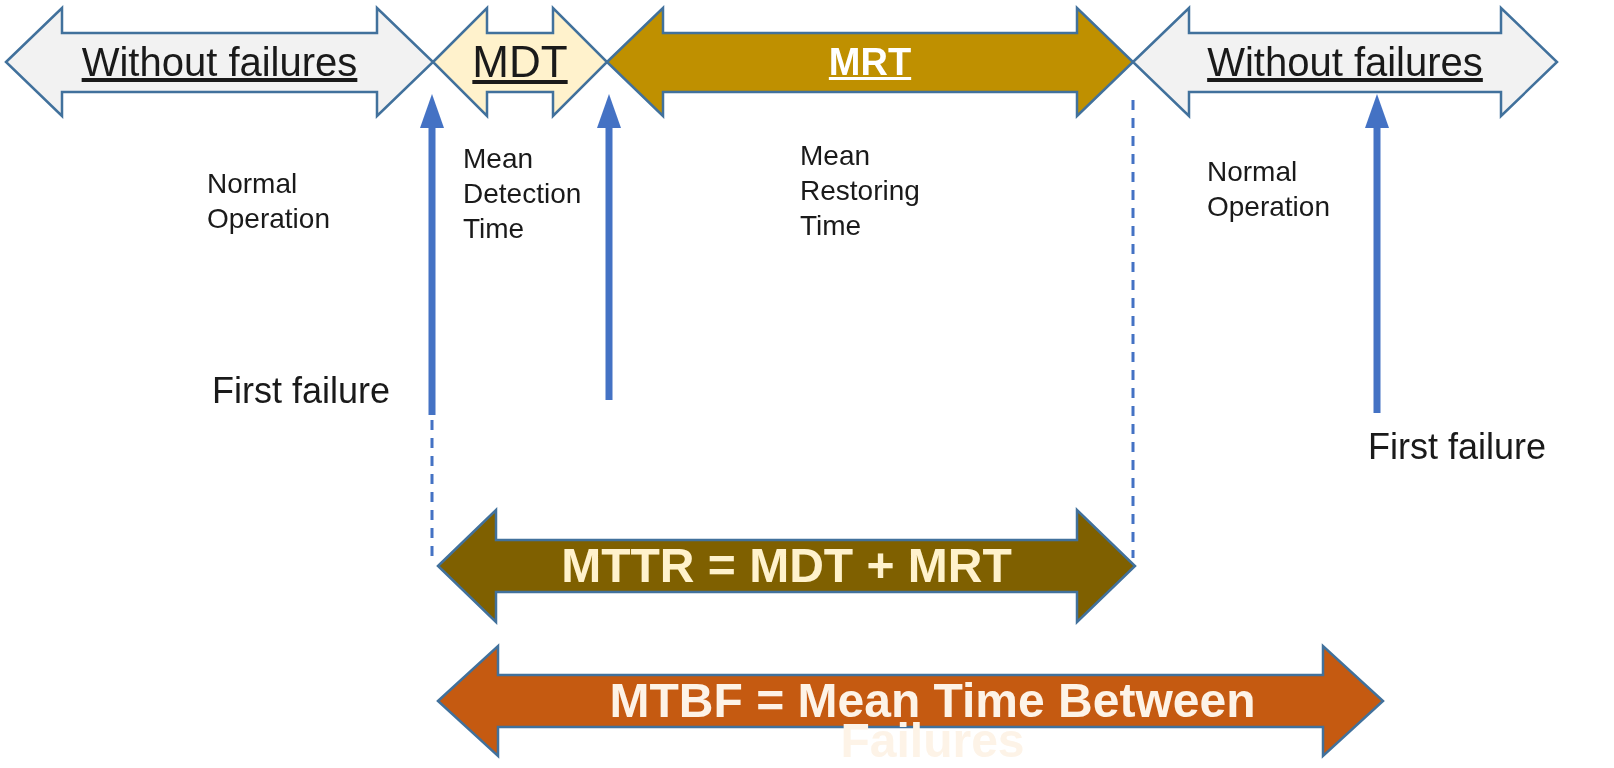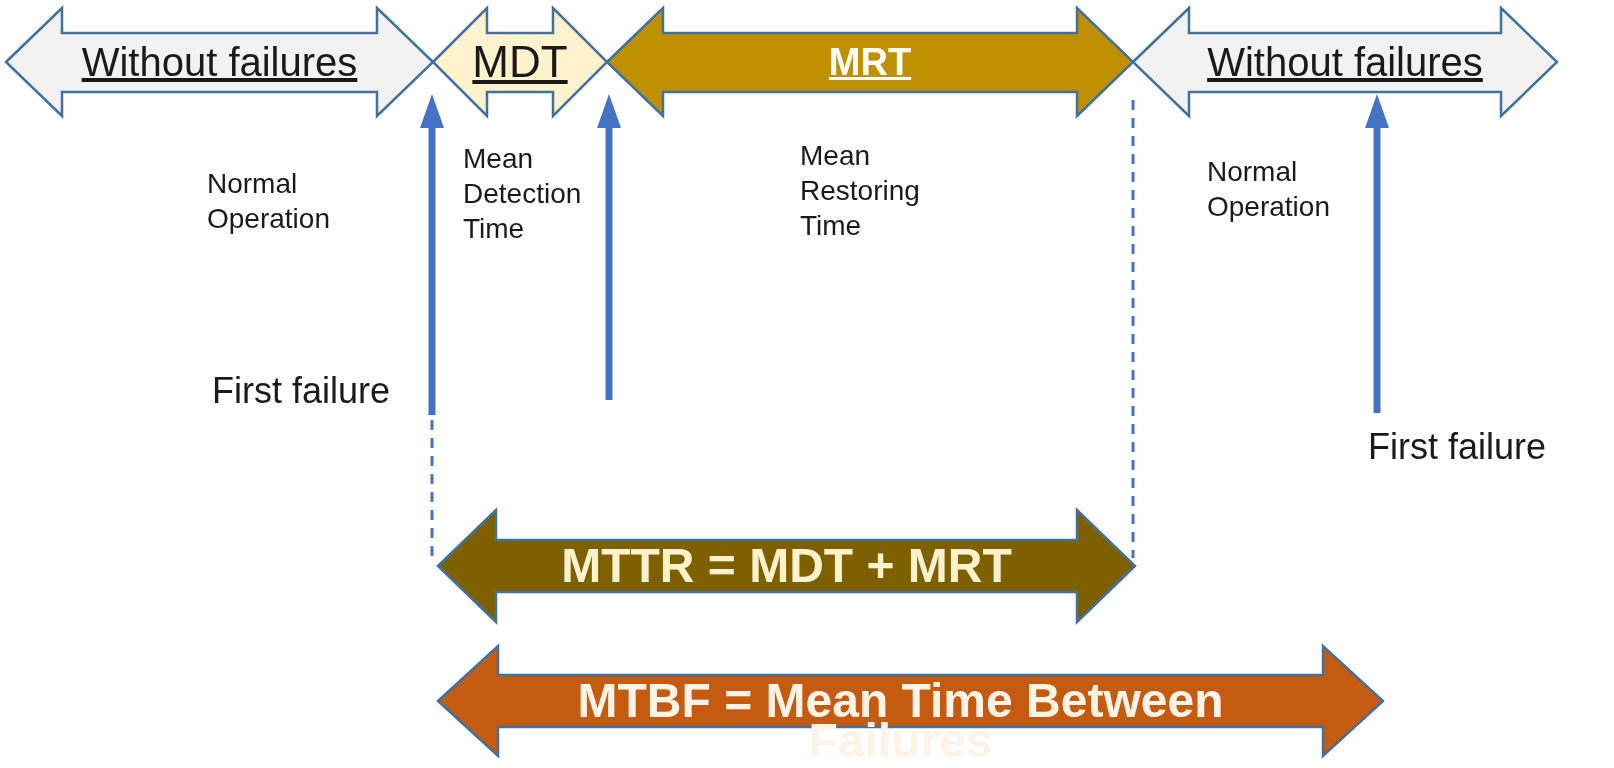--- a/index.html
+++ b/index.html
@@ -78,15 +78,15 @@
   <div class="txt desc" style="left:800px; top:138px;">Mean
 Restoring
 Time</div>
   <div class="txt desc" style="left:1207px; top:154px;">Normal
 Operation</div>
 
   <div class="txt failure" style="left:212px; top:372px;">First failure</div>
   <div class="txt failure" style="left:1368px; top:428px;">First failure</div>
 
   <div class="txt summary mttr-label" style="left:496px; top:546px; width:581px;">MTTR = MDT + MRT</div>
-  <div class="txt summary mtbf-label" style="left:488px; top:681px; width:825px;">MTBF = Mean Time Between Failures</div>
+  <div class="txt summary mtbf-label" style="left:520px; top:681px; width:825px;">MTBF = Mean Time Between Failures</div>
 
 </div>
 
 </body></html>

